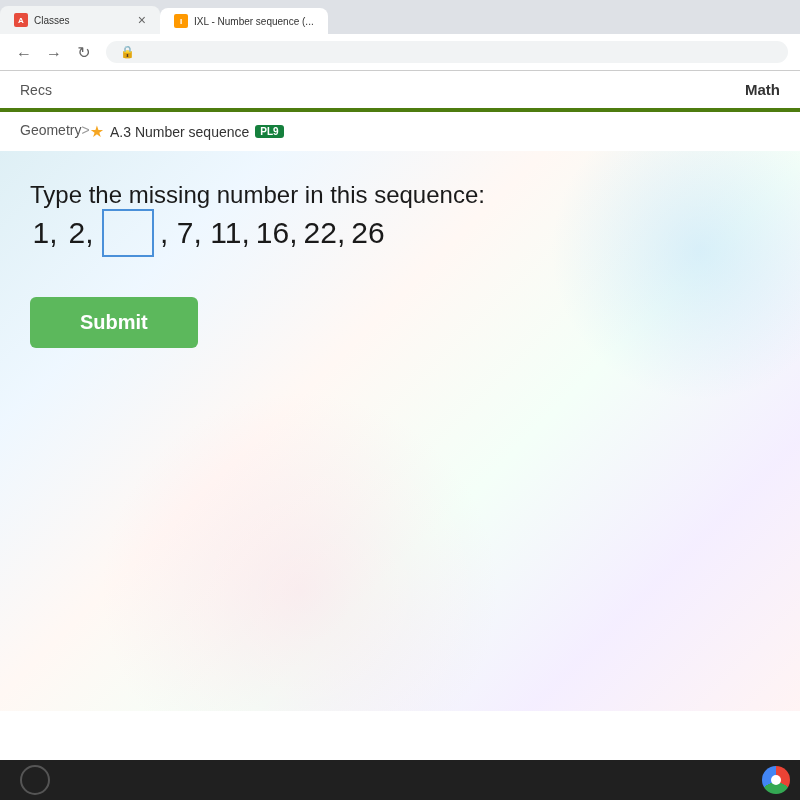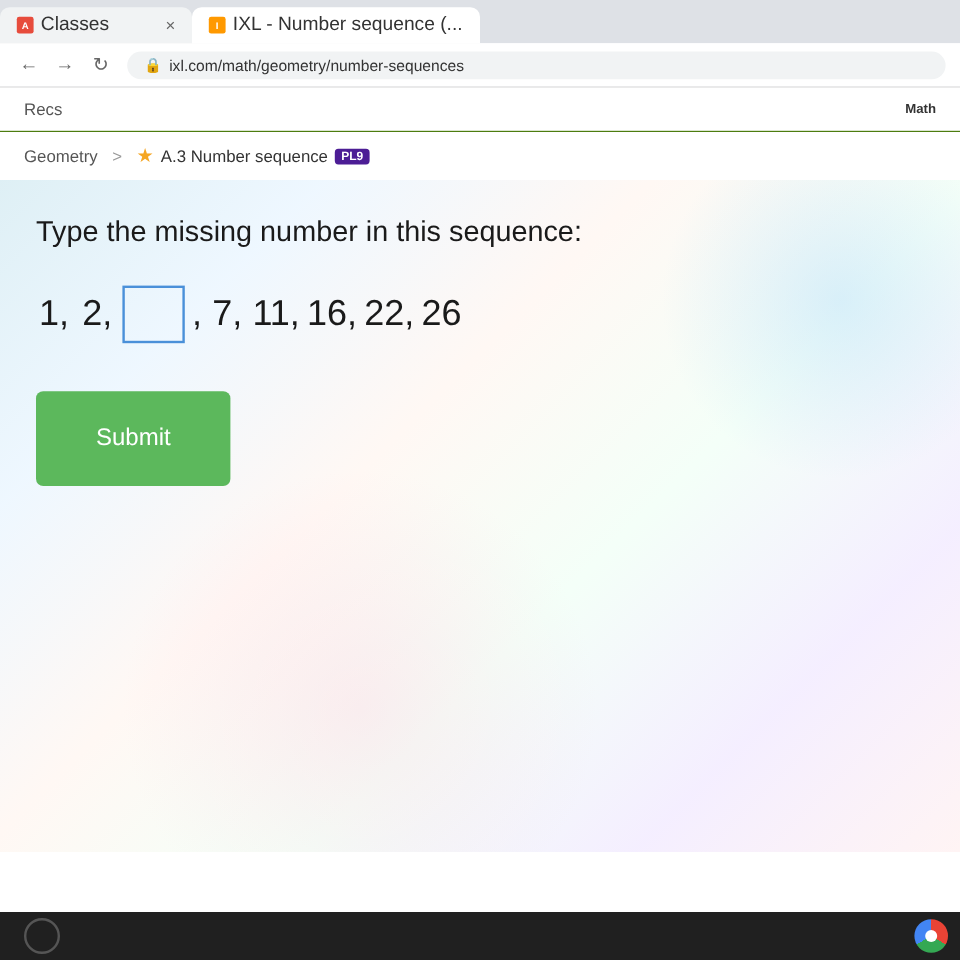--- a/index.html
+++ b/index.html
@@ -49,21 +49,21 @@
       border-radius: 2px;
       display: flex;
       align-items: center;
       justify-content: center;
       color: white;
       font-size: 8px;
       font-weight: bold;
     }
 
     .tab-title {
-      font-size: 16px;
+      font-size: 10px;
       color: #333;
     }
 
     .tab-close {
       margin-left: auto;
       cursor: pointer;
       color: #666;
       font-size: 14px;
     }
 
@@ -119,21 +119,21 @@
     }
 
     .lock-icon {
       color: #5c5c5c;
       font-size: 12px;
     }
 
     
     .ixl-nav {
       background: #fff;
-      border-bottom: 1px solid #4d7c0f;
+      border-bottom: 4px solid #4d7c0f;
       display: flex;
       align-items: center;
       padding: 0;
     }
 
     .ixl-nav-item {
       padding: 10px 20px;
       font-size: 14px;
       color: #555;
       cursor: pointer;
@@ -152,31 +152,31 @@
       left: 0;
       right: 0;
       height: 2px;
       background: #4a90d9;
     }
 
     .ixl-nav-item.math-tab {
       color: #333;
       font-weight: 600;
       margin-left: auto;
-      font-size: 11px;
+      font-size: 15px;
     }
 
     
     .breadcrumb {
       display: flex;
-      align-items: center;
+      align-items: flex-start;
       padding: 10px 20px;
       font-size: 14px;
       color: #555;
-      gap: 12px;
+      gap: 0;
       background: #fff;
     }
 
     .breadcrumb-link {
       color: #555;
       cursor: pointer;
     }
 
     .breadcrumb-chevron {
       color: #999;
@@ -189,21 +189,21 @@
       color: #333;
       font-weight: 500;
     }
 
     .star-icon {
       color: #f5a623;
       font-size: 16px;
     }
 
     .pl-badge {
-      background: #4c1d95;
+      background: #15803d;
       color: white;
       font-size: 10px;
       padding: 1px 5px;
       border-radius: 3px;
       font-weight: bold;
     }
 
     
     .main-content {
       background: linear-gradient(135deg,
@@ -238,21 +238,20 @@
       left: 100px;
       width: 400px;
       height: 400px;
       background: radial-gradient(circle, rgba(255,200,220,0.3) 0%, transparent 70%);
       pointer-events: none;
     }
 
     .question-prompt {
       font-size: 24px;
       color: #1a1a1a;
-      margin-bottom: 30px;
       font-weight: 400;
     }
 
     .sequence-row {
       display: flex;
       align-items: center;
       gap: 6px;
       font-size: 30px;
       color: #1a1a1a;
       margin-bottom: 40px;
@@ -286,24 +285,24 @@
       font-size: 26px;
       color: #1a1a1a;
       background: transparent;
     }
 
     .submit-btn {
       background: #5cb85c;
       color: white;
       border: none;
       border-radius: 6px;
-      padding: 28px 50px;
+      padding: 14px 50px;
       font-size: 20px;
       cursor: pointer;
-      font-weight: 400;
+      font-weight: 700;
     }
 
     
     .taskbar {
       position: fixed;
       bottom: 0;
       left: 0;
       width: 800px;
       height: 40px;
       background: #202020;
@@ -360,21 +359,20 @@
   </div>
 
   <div class="address-bar">
     <div class="nav-buttons">
       <div class="nav-btn">←</div>
       <div class="nav-btn">→</div>
       <div class="nav-btn">↻</div>
     </div>
     <div class="url-bar">
       <span class="lock-icon">🔒</span>
-      <span>ixl.com/math/geometry/number-sequences</span>
     </div>
   </div>
 </div>
 
 <div class="ixl-nav">
   <div class="ixl-nav-item">Recs</div>
   <div class="ixl-nav-item math-tab">Math</div>
 </div>
 
 <div class="breadcrumb">

